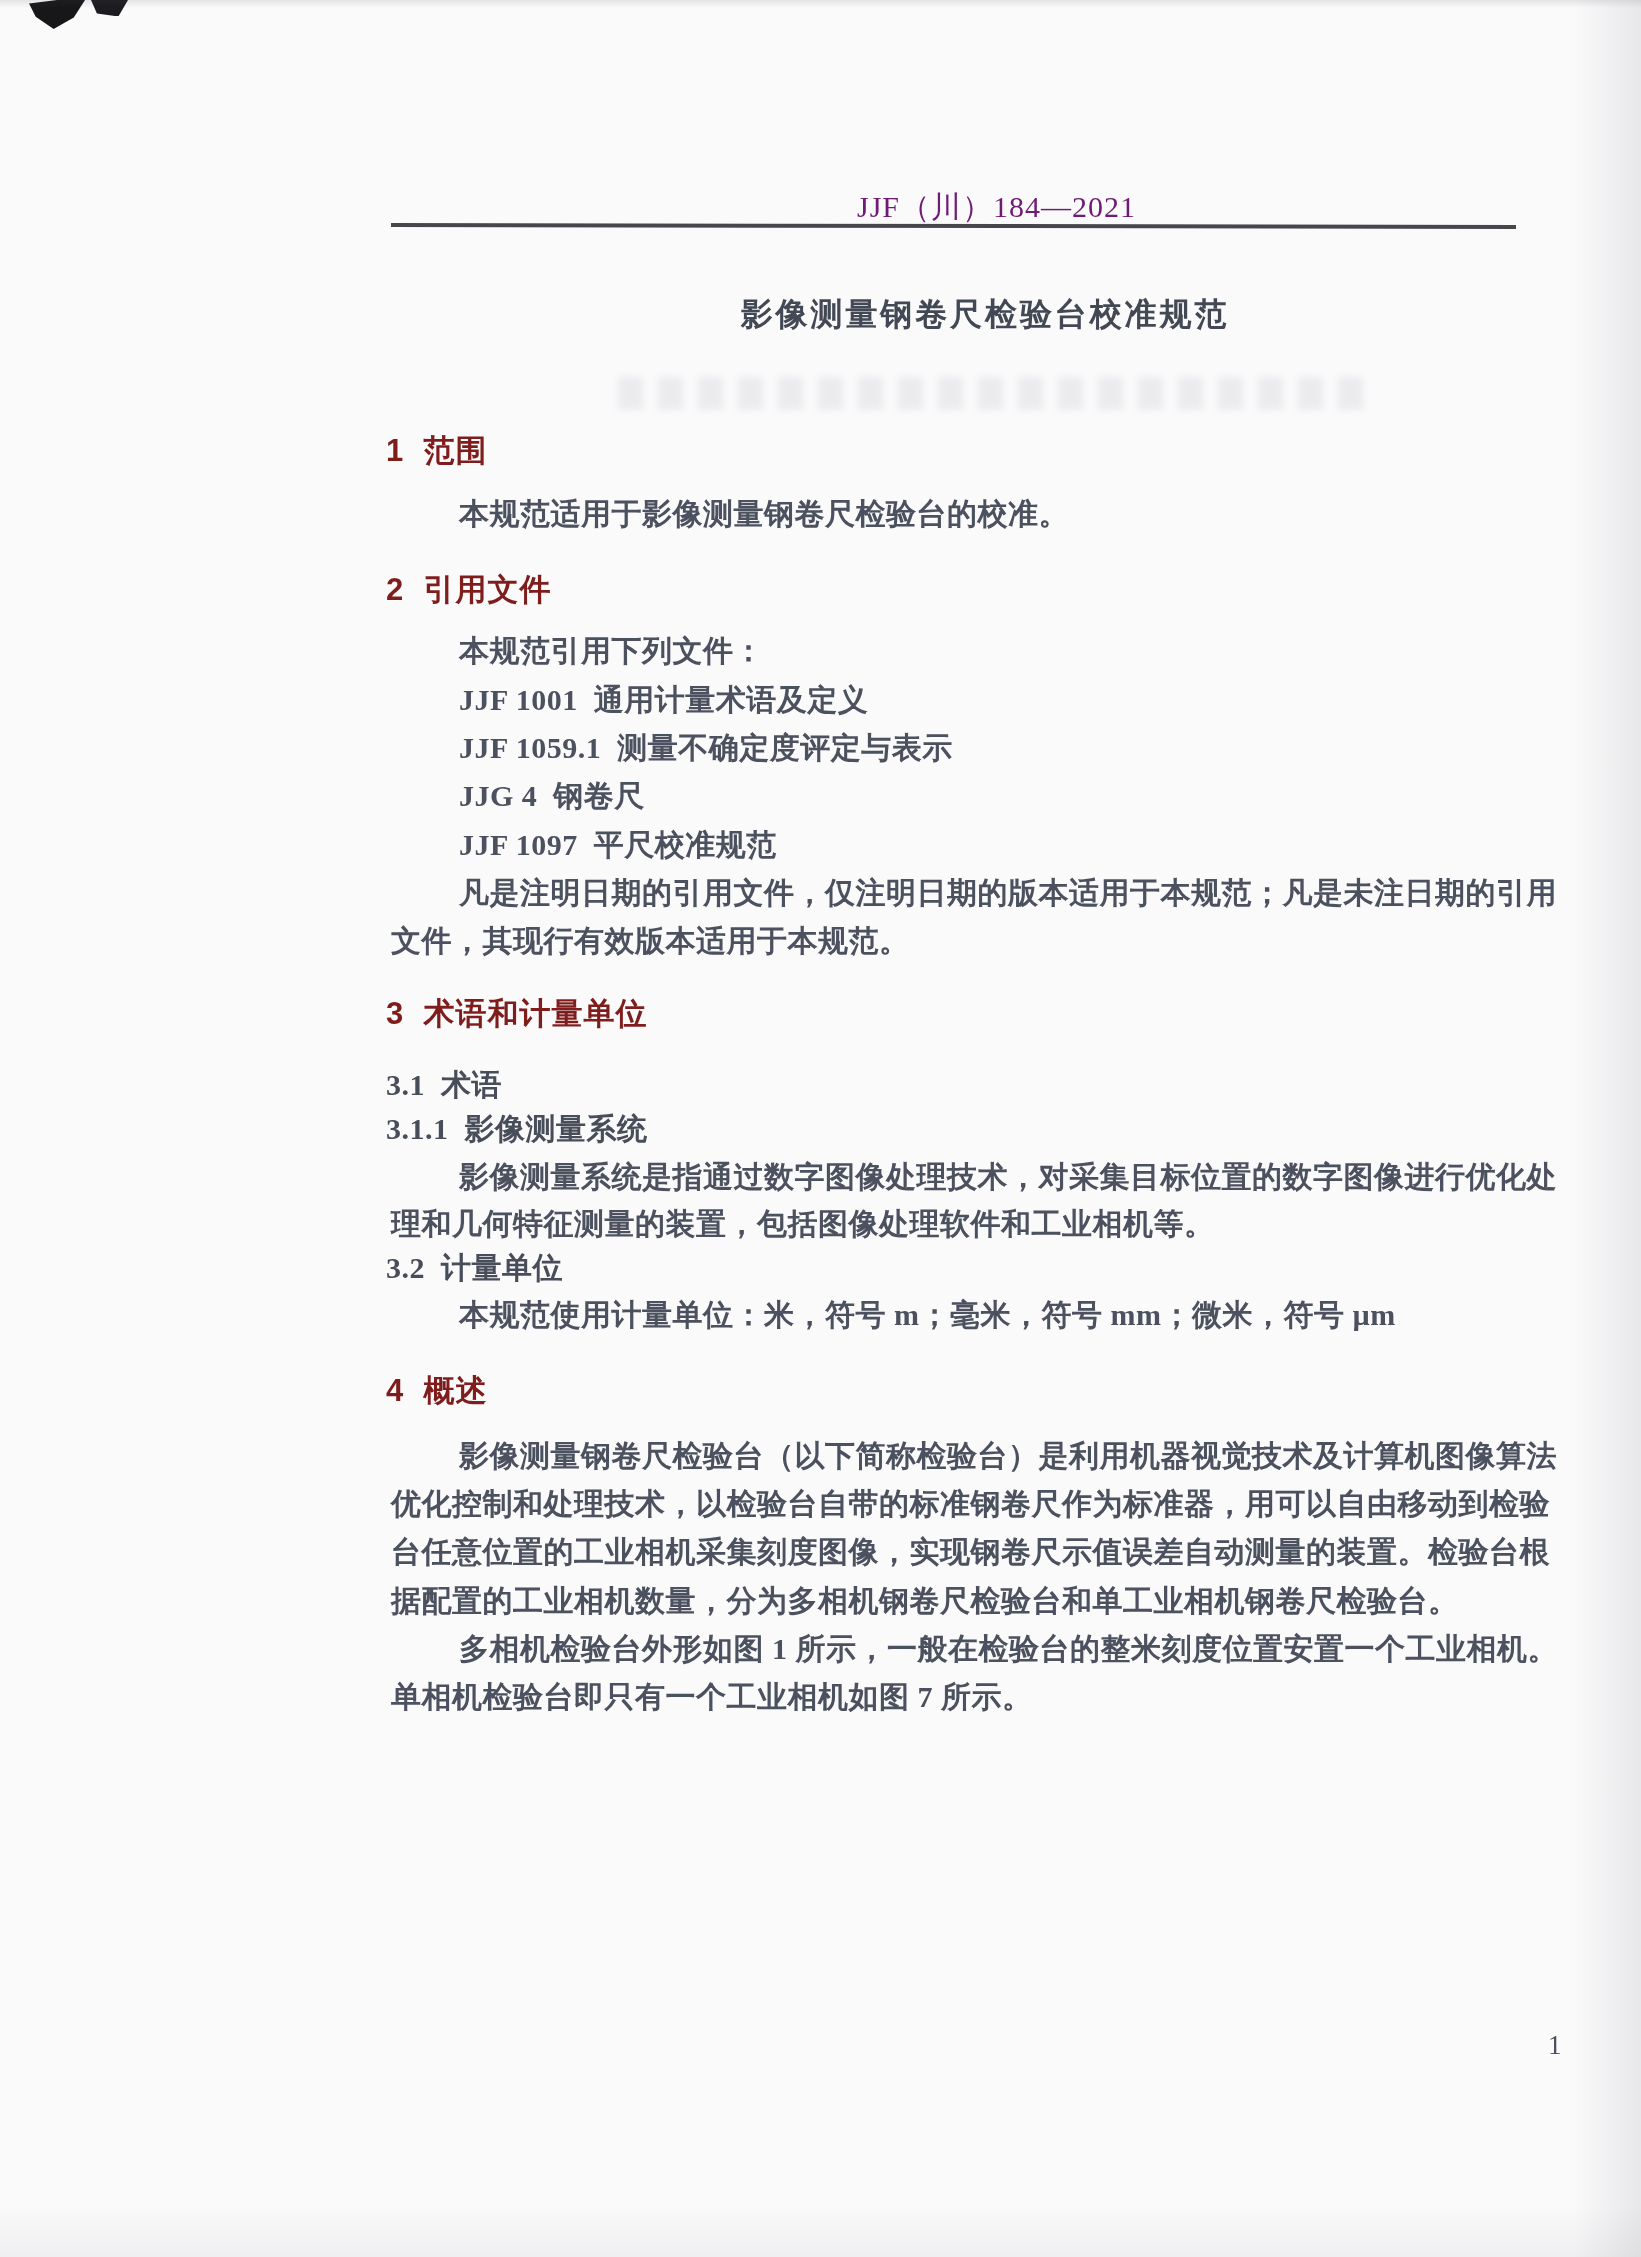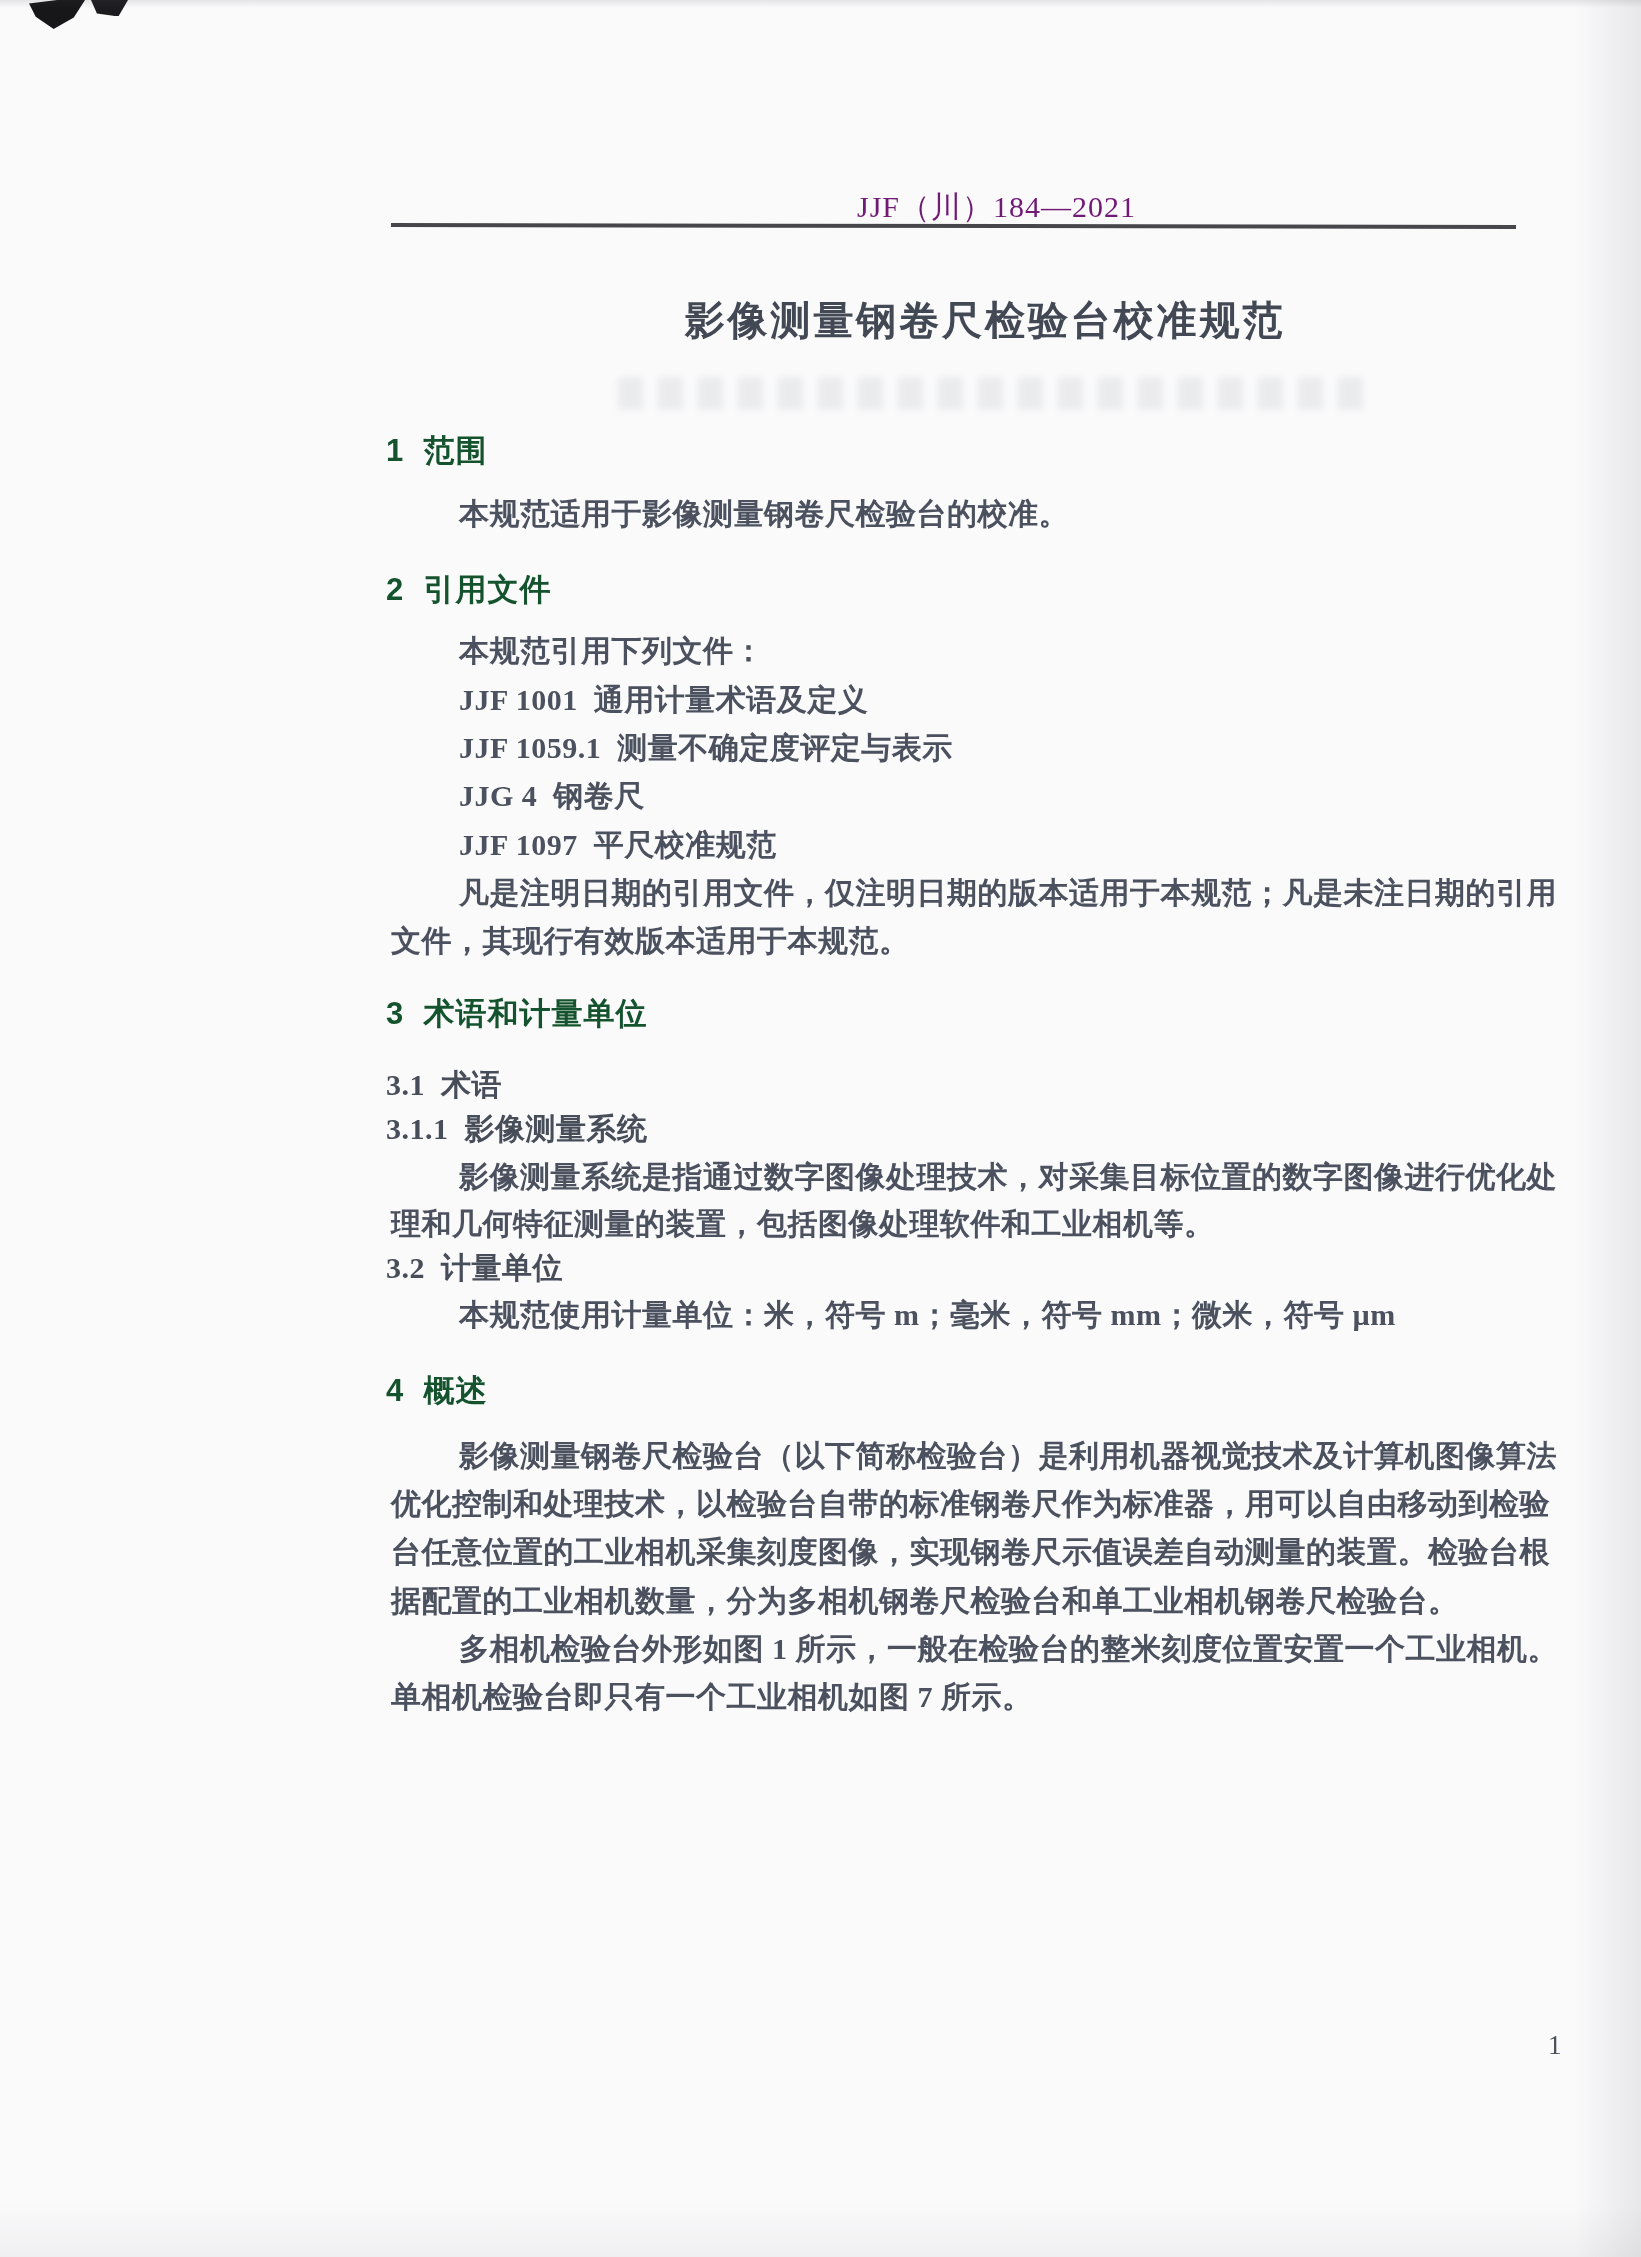--- a/index.html
+++ b/index.html
@@ -54,41 +54,41 @@
   .rule {
     position: absolute; left: 391px; top: 224px; width: 1125px; height: 3.9px;
     background: #47474b;
     transform: rotate(0.10deg);
   }
   
   .doc-title {
     position: absolute; left: 391px; top: 293px; width: 1188px;
     text-align: center;
     font-family: "Liberation Sans", "DejaVu Sans", sans-serif;
-    font-weight: 700; font-size: 40px; letter-spacing: 2.9px;
+    font-weight: 700; font-size: 32px; letter-spacing: 2.9px;
     color: #434954; white-space: pre;
   }
   
   .ghost {
     position: absolute; left: 618px; top: 377px; width: 753px; height: 33px;
     background: repeating-linear-gradient(90deg,
       rgba(112,118,132,0.22) 0 25px, rgba(112,118,132,0) 25px 40px);
     filter: blur(3.9px); opacity: 0.5; border-radius: 3.9px;
     pointer-events: none;
   }
   
   .line {
     position: absolute; left: 391px;
     font-size: 30px; line-height: 39px; white-space: pre;
     letter-spacing: 0.5px; color: #4b515e; font-weight: bold;
   }
   .indent { left: 459px; }
   .h {
     font-family: "Liberation Sans", "DejaVu Sans", sans-serif;
-    font-weight: 700; font-size: 31px; color: #14532d;
+    font-weight: 700; font-size: 31px; color: #7f1d1d;
     letter-spacing: 1px; left: 386px;
   }
   .sh { color: #474d59; left: 386px; text-align: right; }
   .pagenum {
     position: absolute; left: 1548px; top: 2030px;
     font-size: 27px; color: #4b515e;
   }
 </style>
 </head>
 <body>

